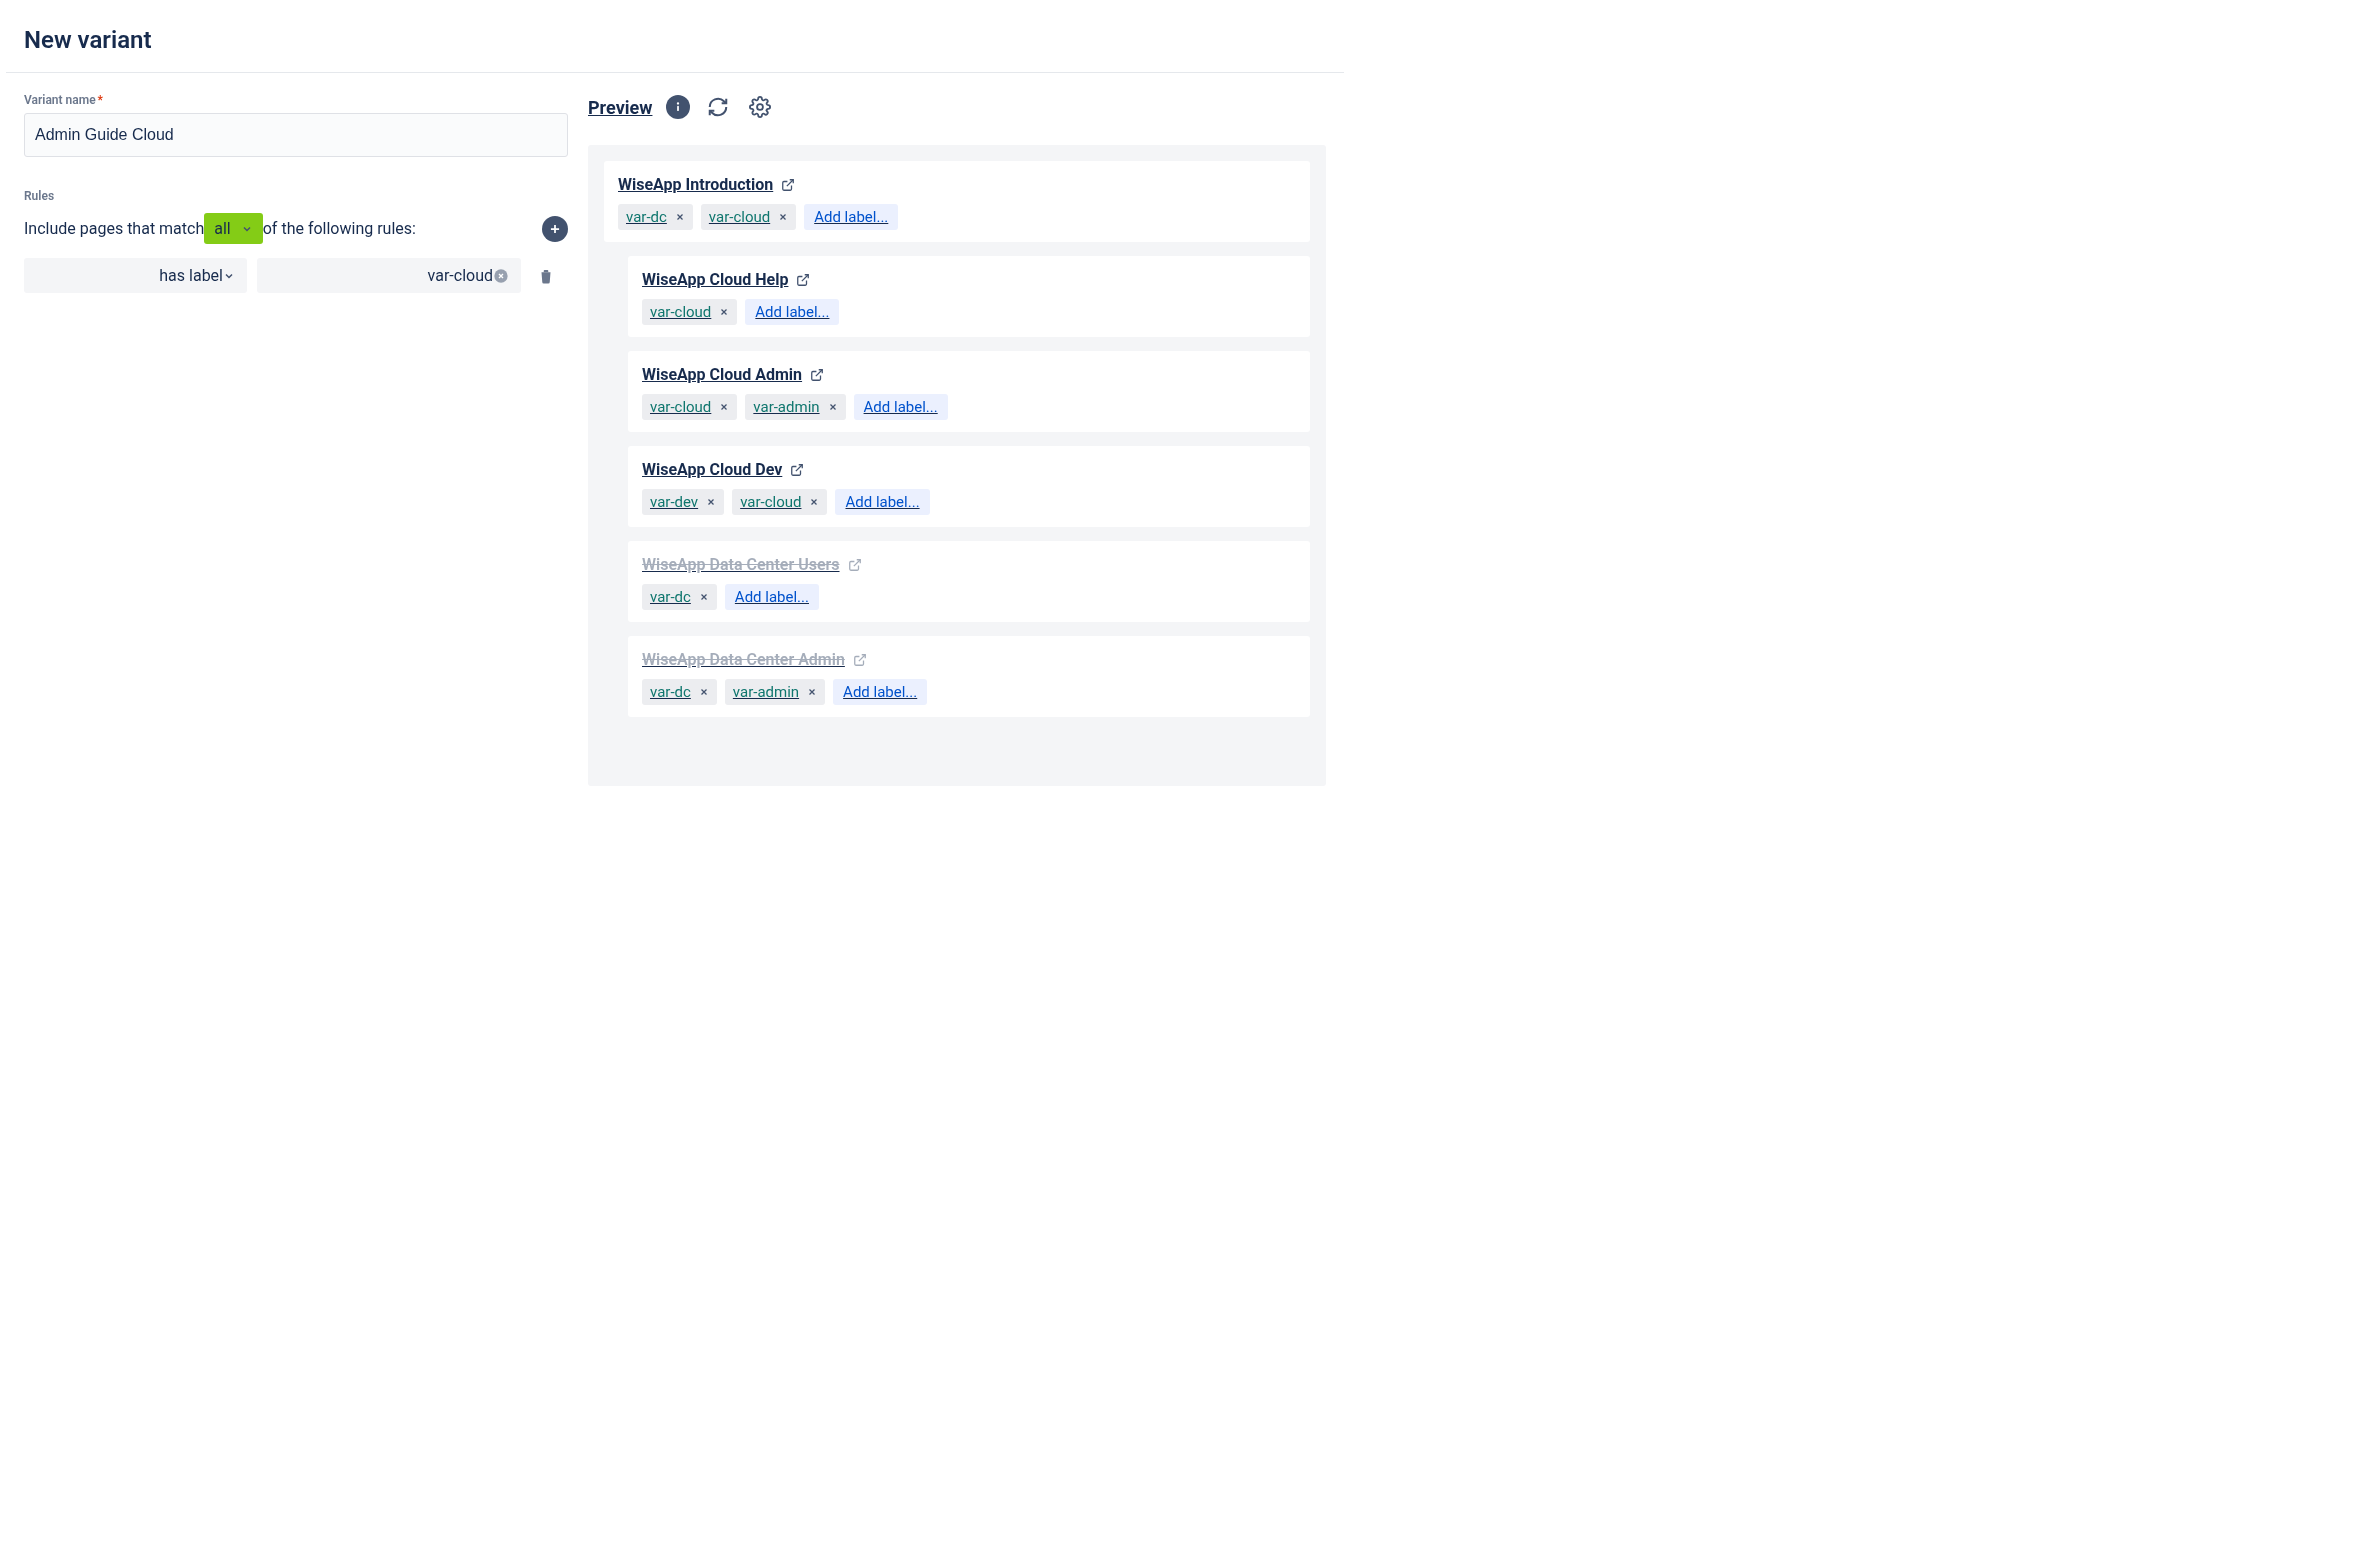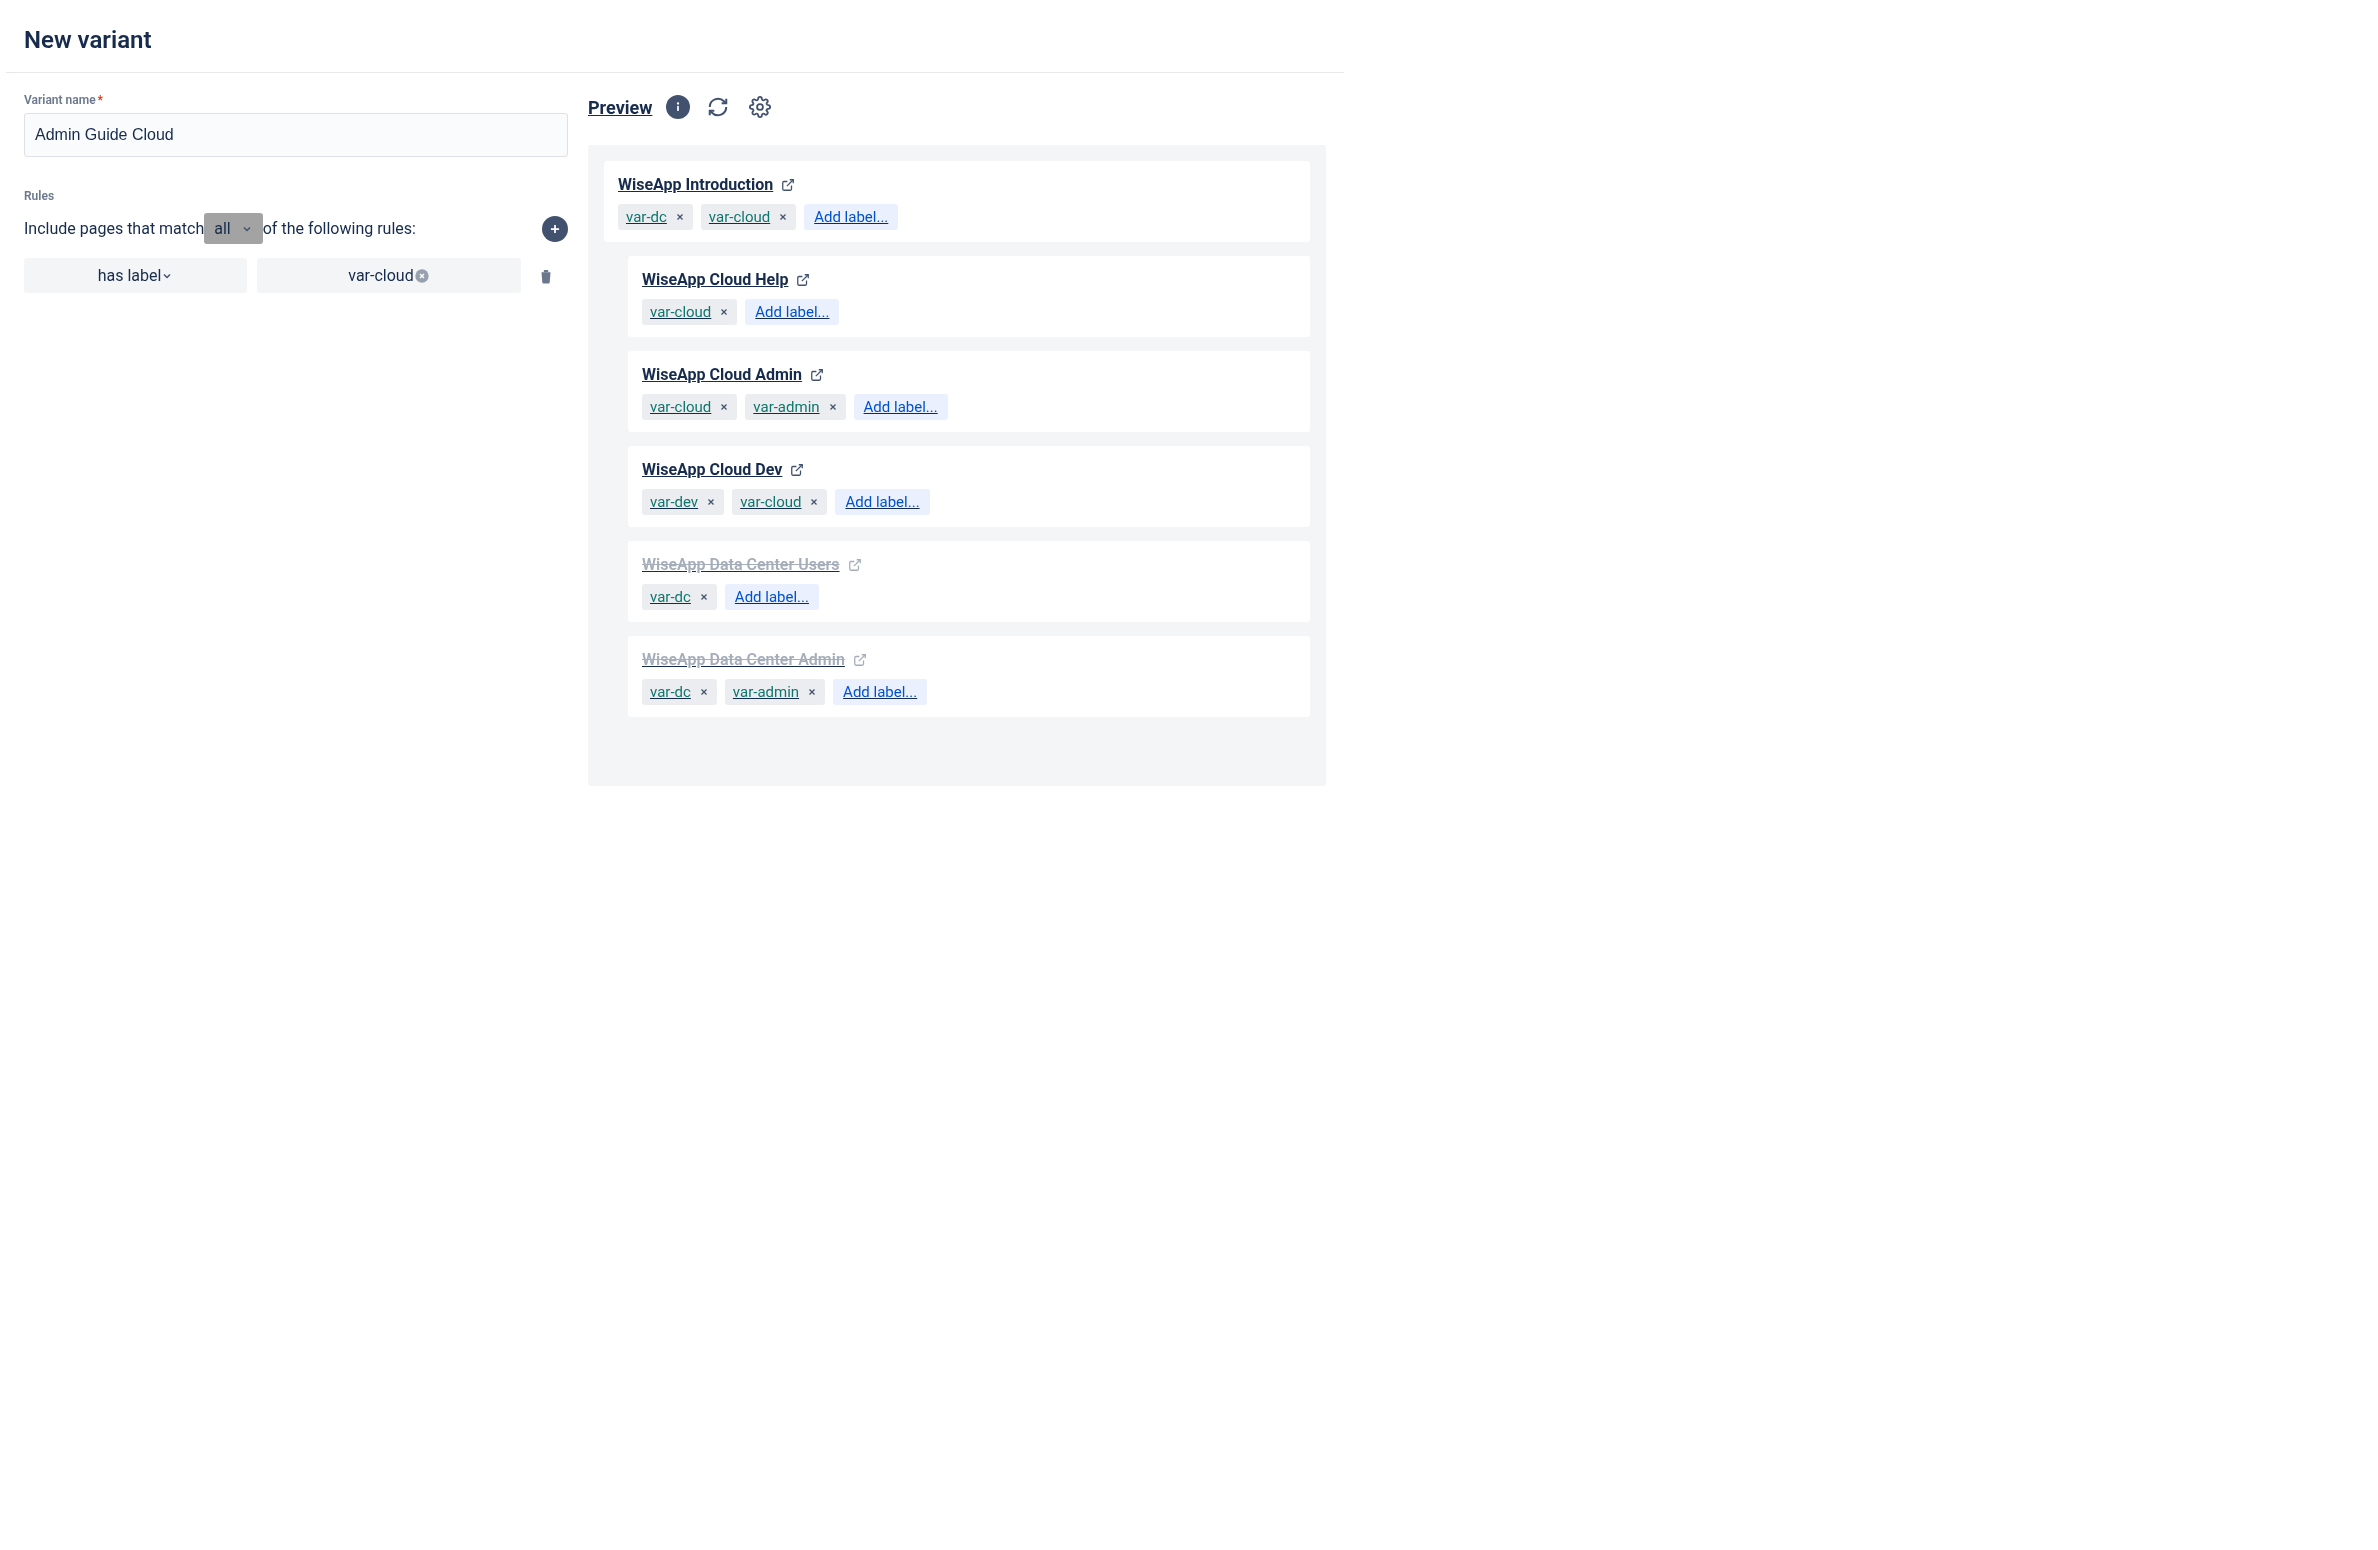--- a/index.html
+++ b/index.html
@@ -69,37 +69,37 @@
     align-items:center;
     gap:0;
     font-size:16px;
     color:#172B4D;
     margin-bottom:14px;
   }
   .quant-select {
     display:inline-flex;
     align-items:center;
     gap:10px;
-    background:#a3a3a3;
+    background:#84cc16;
     border-radius:3px;
     padding:6px 10px;
     font-size:16px;
     color:#172B4D;
     font-weight:400;
     cursor:pointer;
   }
   .add-rule-btn {
     margin-left:auto;
     width:26px;height:26px;border-radius:50%;
     background:#42526E;display:flex;align-items:center;justify-content:center;
     cursor:pointer;
   }
   .rule-row { display:flex; align-items:center; gap:10px; }
   .select-box {
-    display:flex; align-items:center; justify-content:center;
+    display:flex; align-items:center; justify-content:flex-end;
     background:#f4f5f7; border-radius:3px; padding:8px 12px;
     font-size:16px; color:#172B4D; cursor:pointer;
   }
   .select-cond { width:223px; }
   .select-val { width:264px; position:relative; }
   .clear-x { color:#97A0AF; cursor:pointer; }
   .trash-btn { color:#6B778C; cursor:pointer; padding:4px 6px;}
   
   .preview-header { display:flex; align-items:center; gap:14px; margin-bottom:24px;}
   .preview-title { font-size:18px; font-weight:700; color:#172B4D;}

